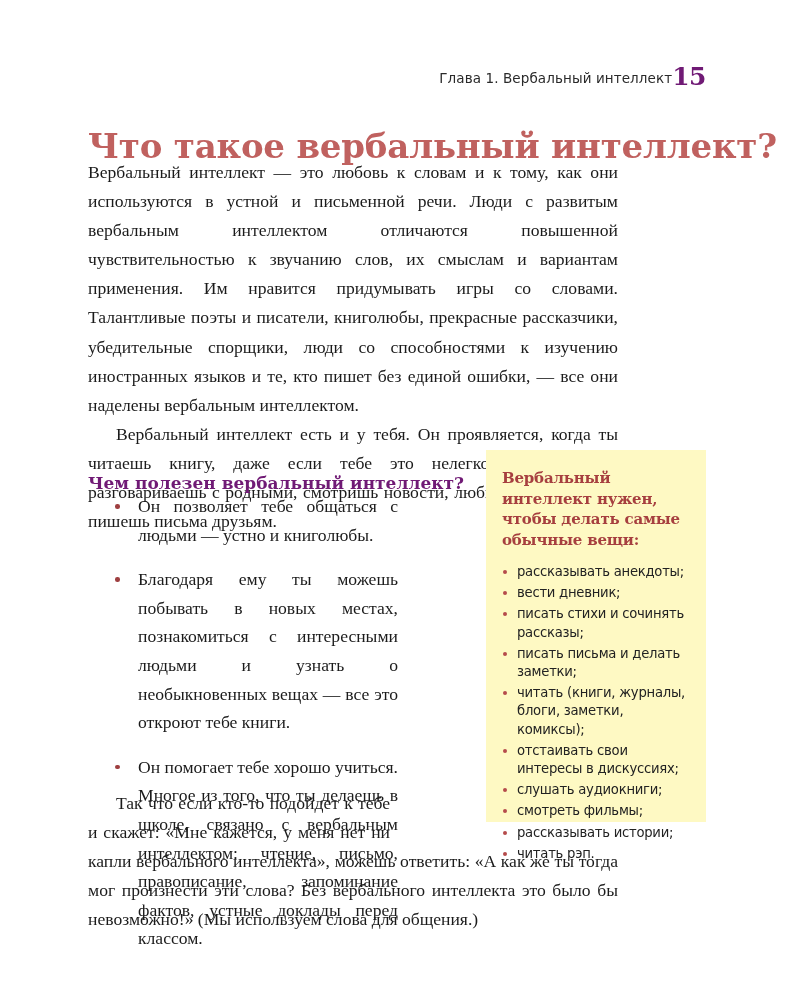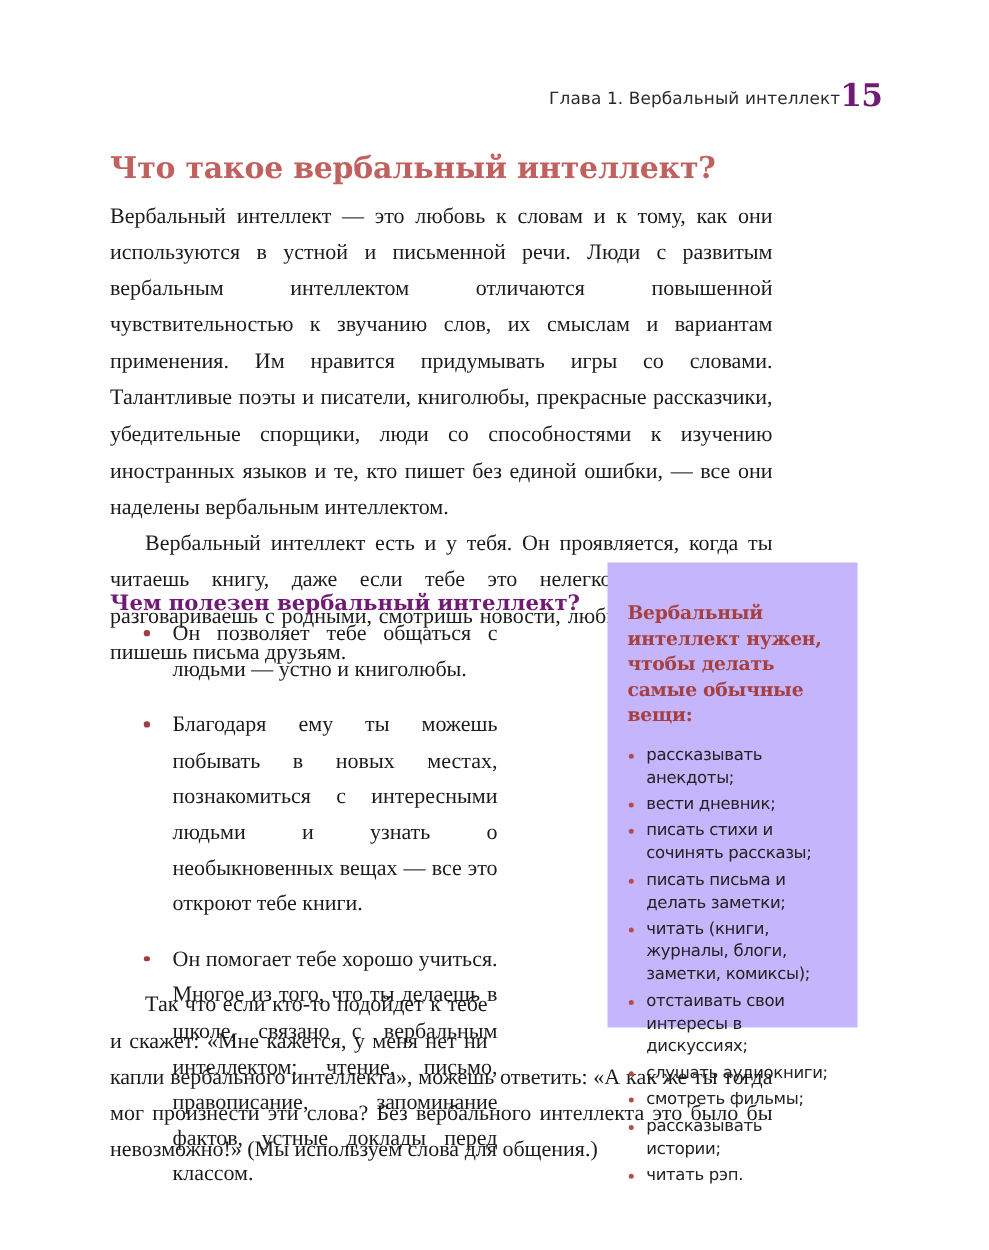--- a/index.html
+++ b/index.html
@@ -48,21 +48,21 @@
     line-height: 1;
     transform: translateY(2px);
   }
 
   
   .chapter-title {
     position: absolute;
     left: 88px;
     top: 103px;
     font-family: "DejaVu Serif", "Liberation Serif", serif;
-    font-size: 24px;
+    font-size: 34px;
     font-weight: bold;
     color: #c0615f;
     letter-spacing: -0.2px;
     white-space: nowrap;
   }
 
   
   .body-col {
     position: absolute;
     left: 88px;
@@ -145,25 +145,25 @@
     width: 228px;
     height: 34px;
     shape-outside: content-box;
   }
 
   
   .sidebar-box {
     position: absolute;
     left: 486px;
     top: 450px;
-    width: 200px;
+    width: 220px;
     height: 372px;
-    background: #c4b5fd;
+    background: #fef9c3;
     box-sizing: border-box;
-    padding: 30px 16px 14px 16px;
+    padding: 18px 16px 14px 16px;
   }
   .sidebar-title {
     font-family: "DejaVu Serif", "Liberation Serif", serif;
     font-size: 15px;
     font-weight: bold;
     line-height: 20.5px;
     color: #a63f3f;
     margin: 0 0 13px 0;
     letter-spacing: -0.2px;
   }

